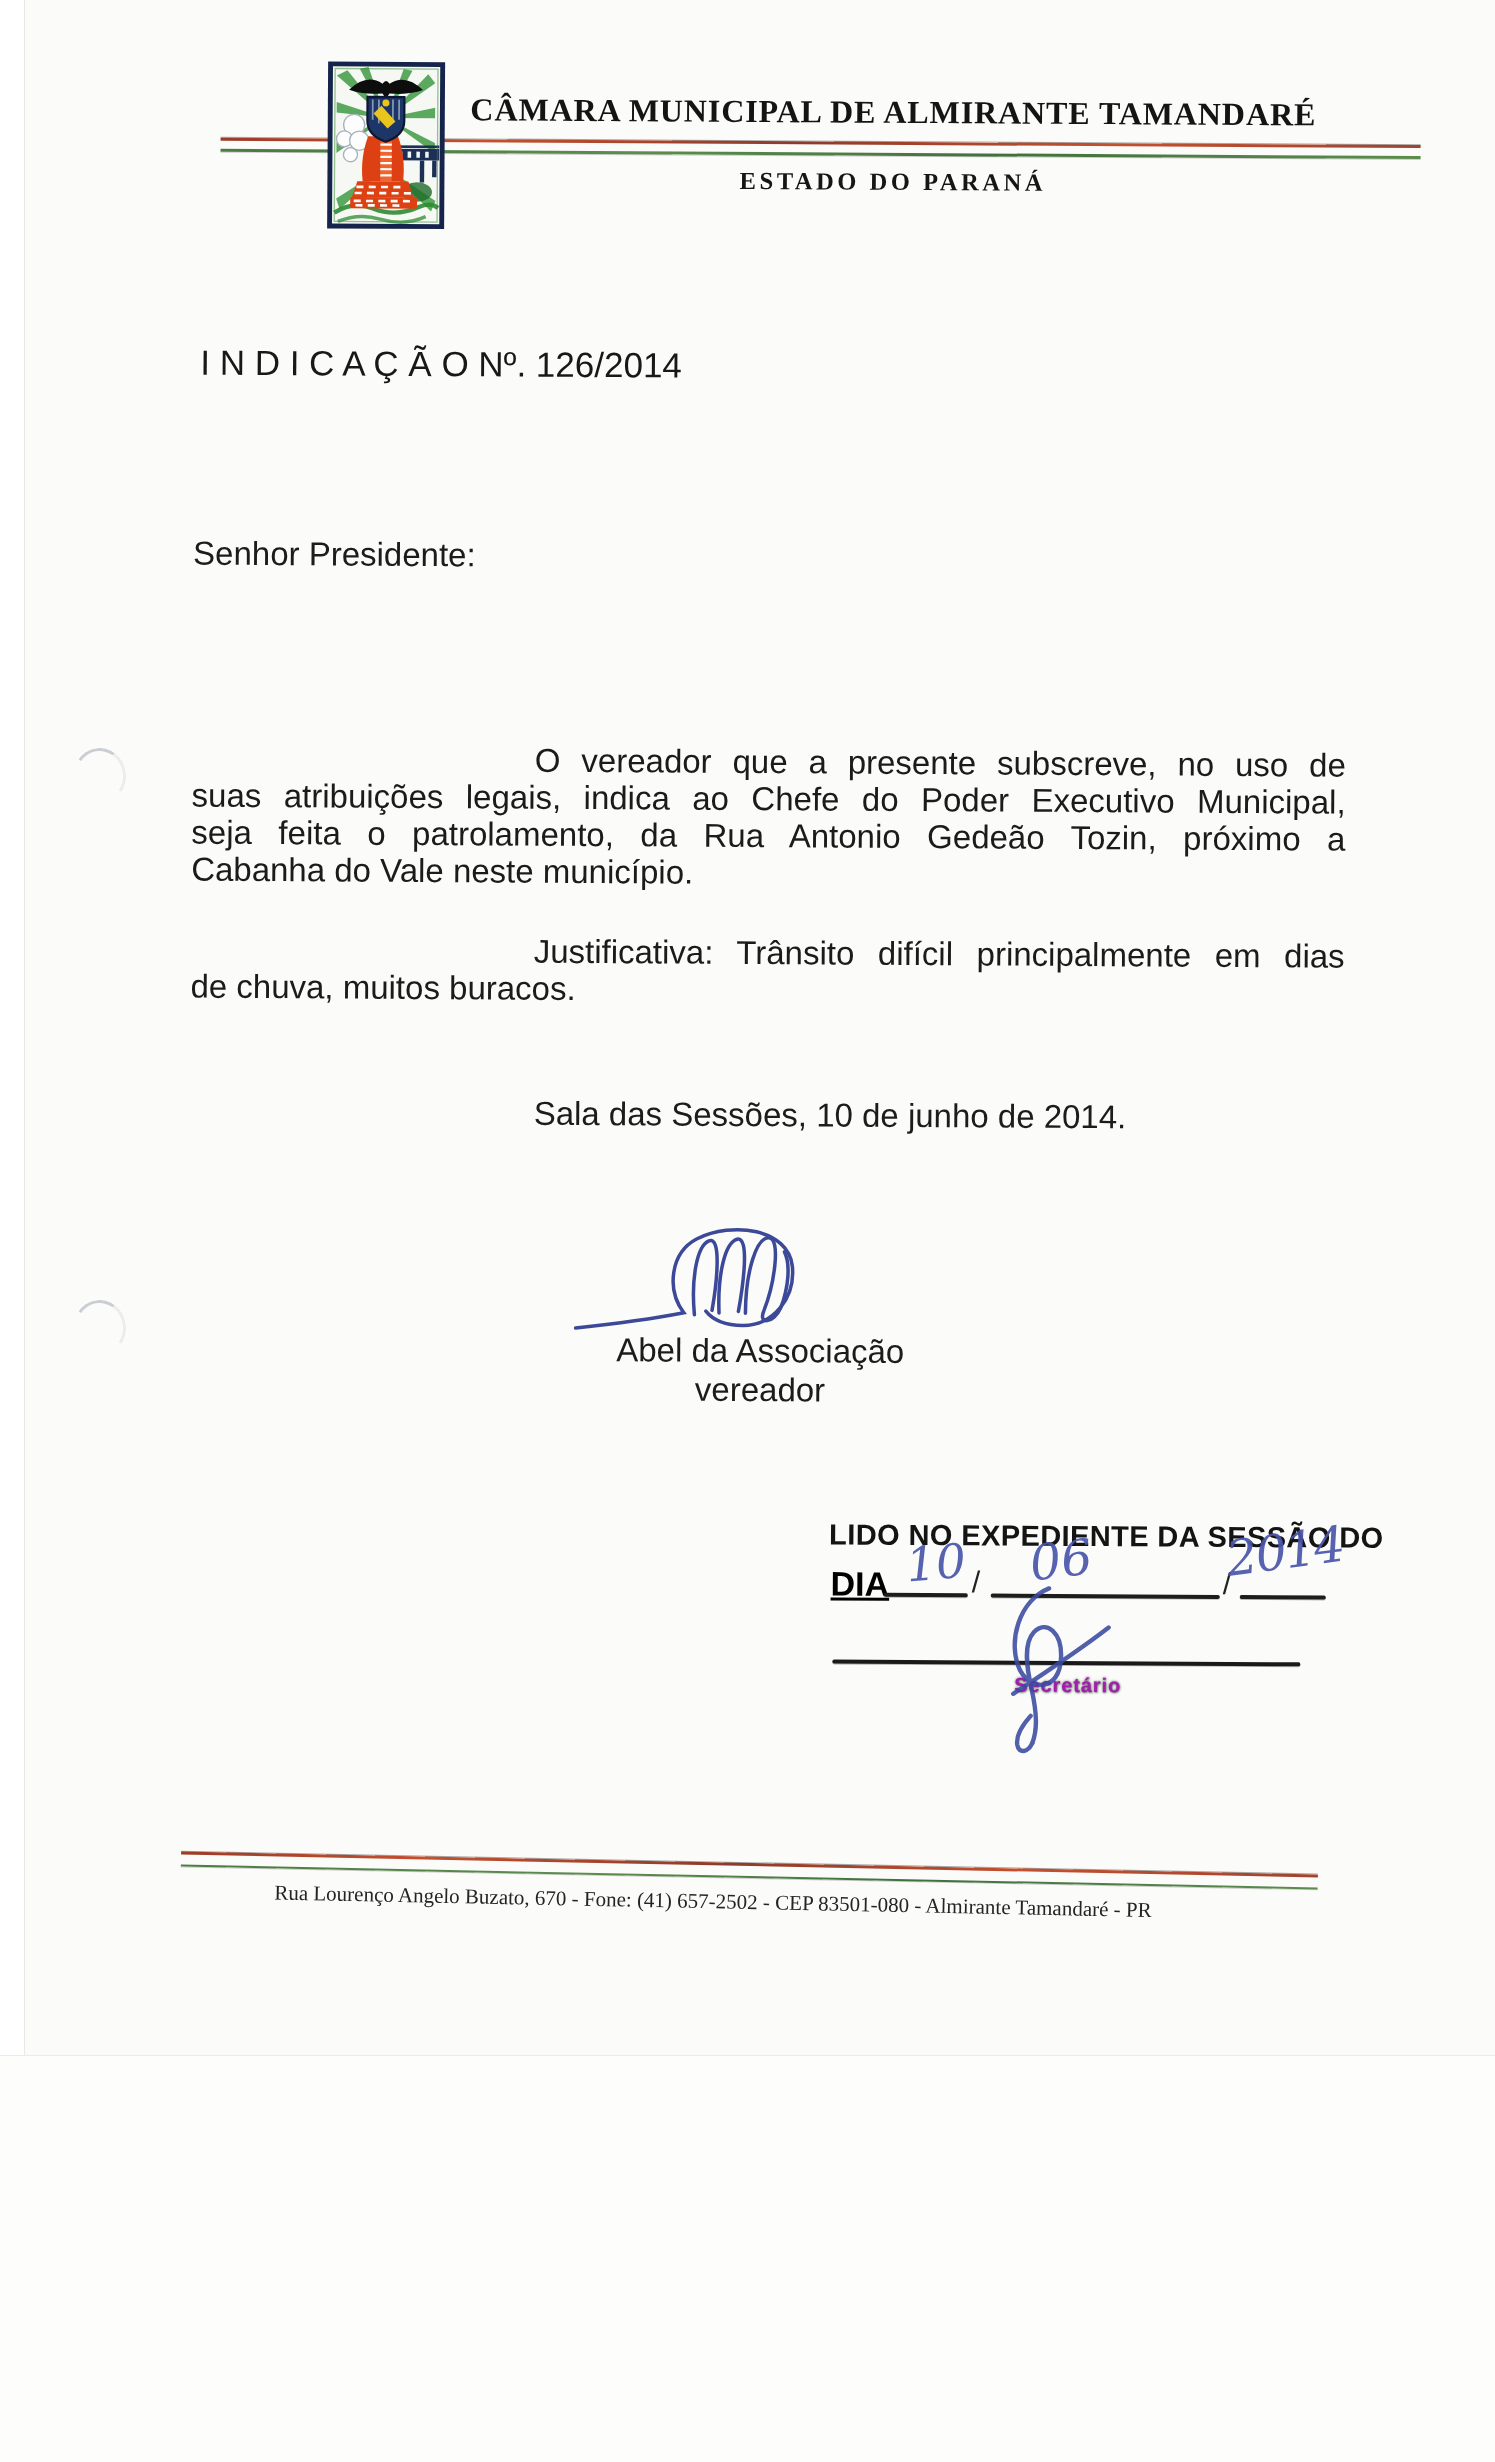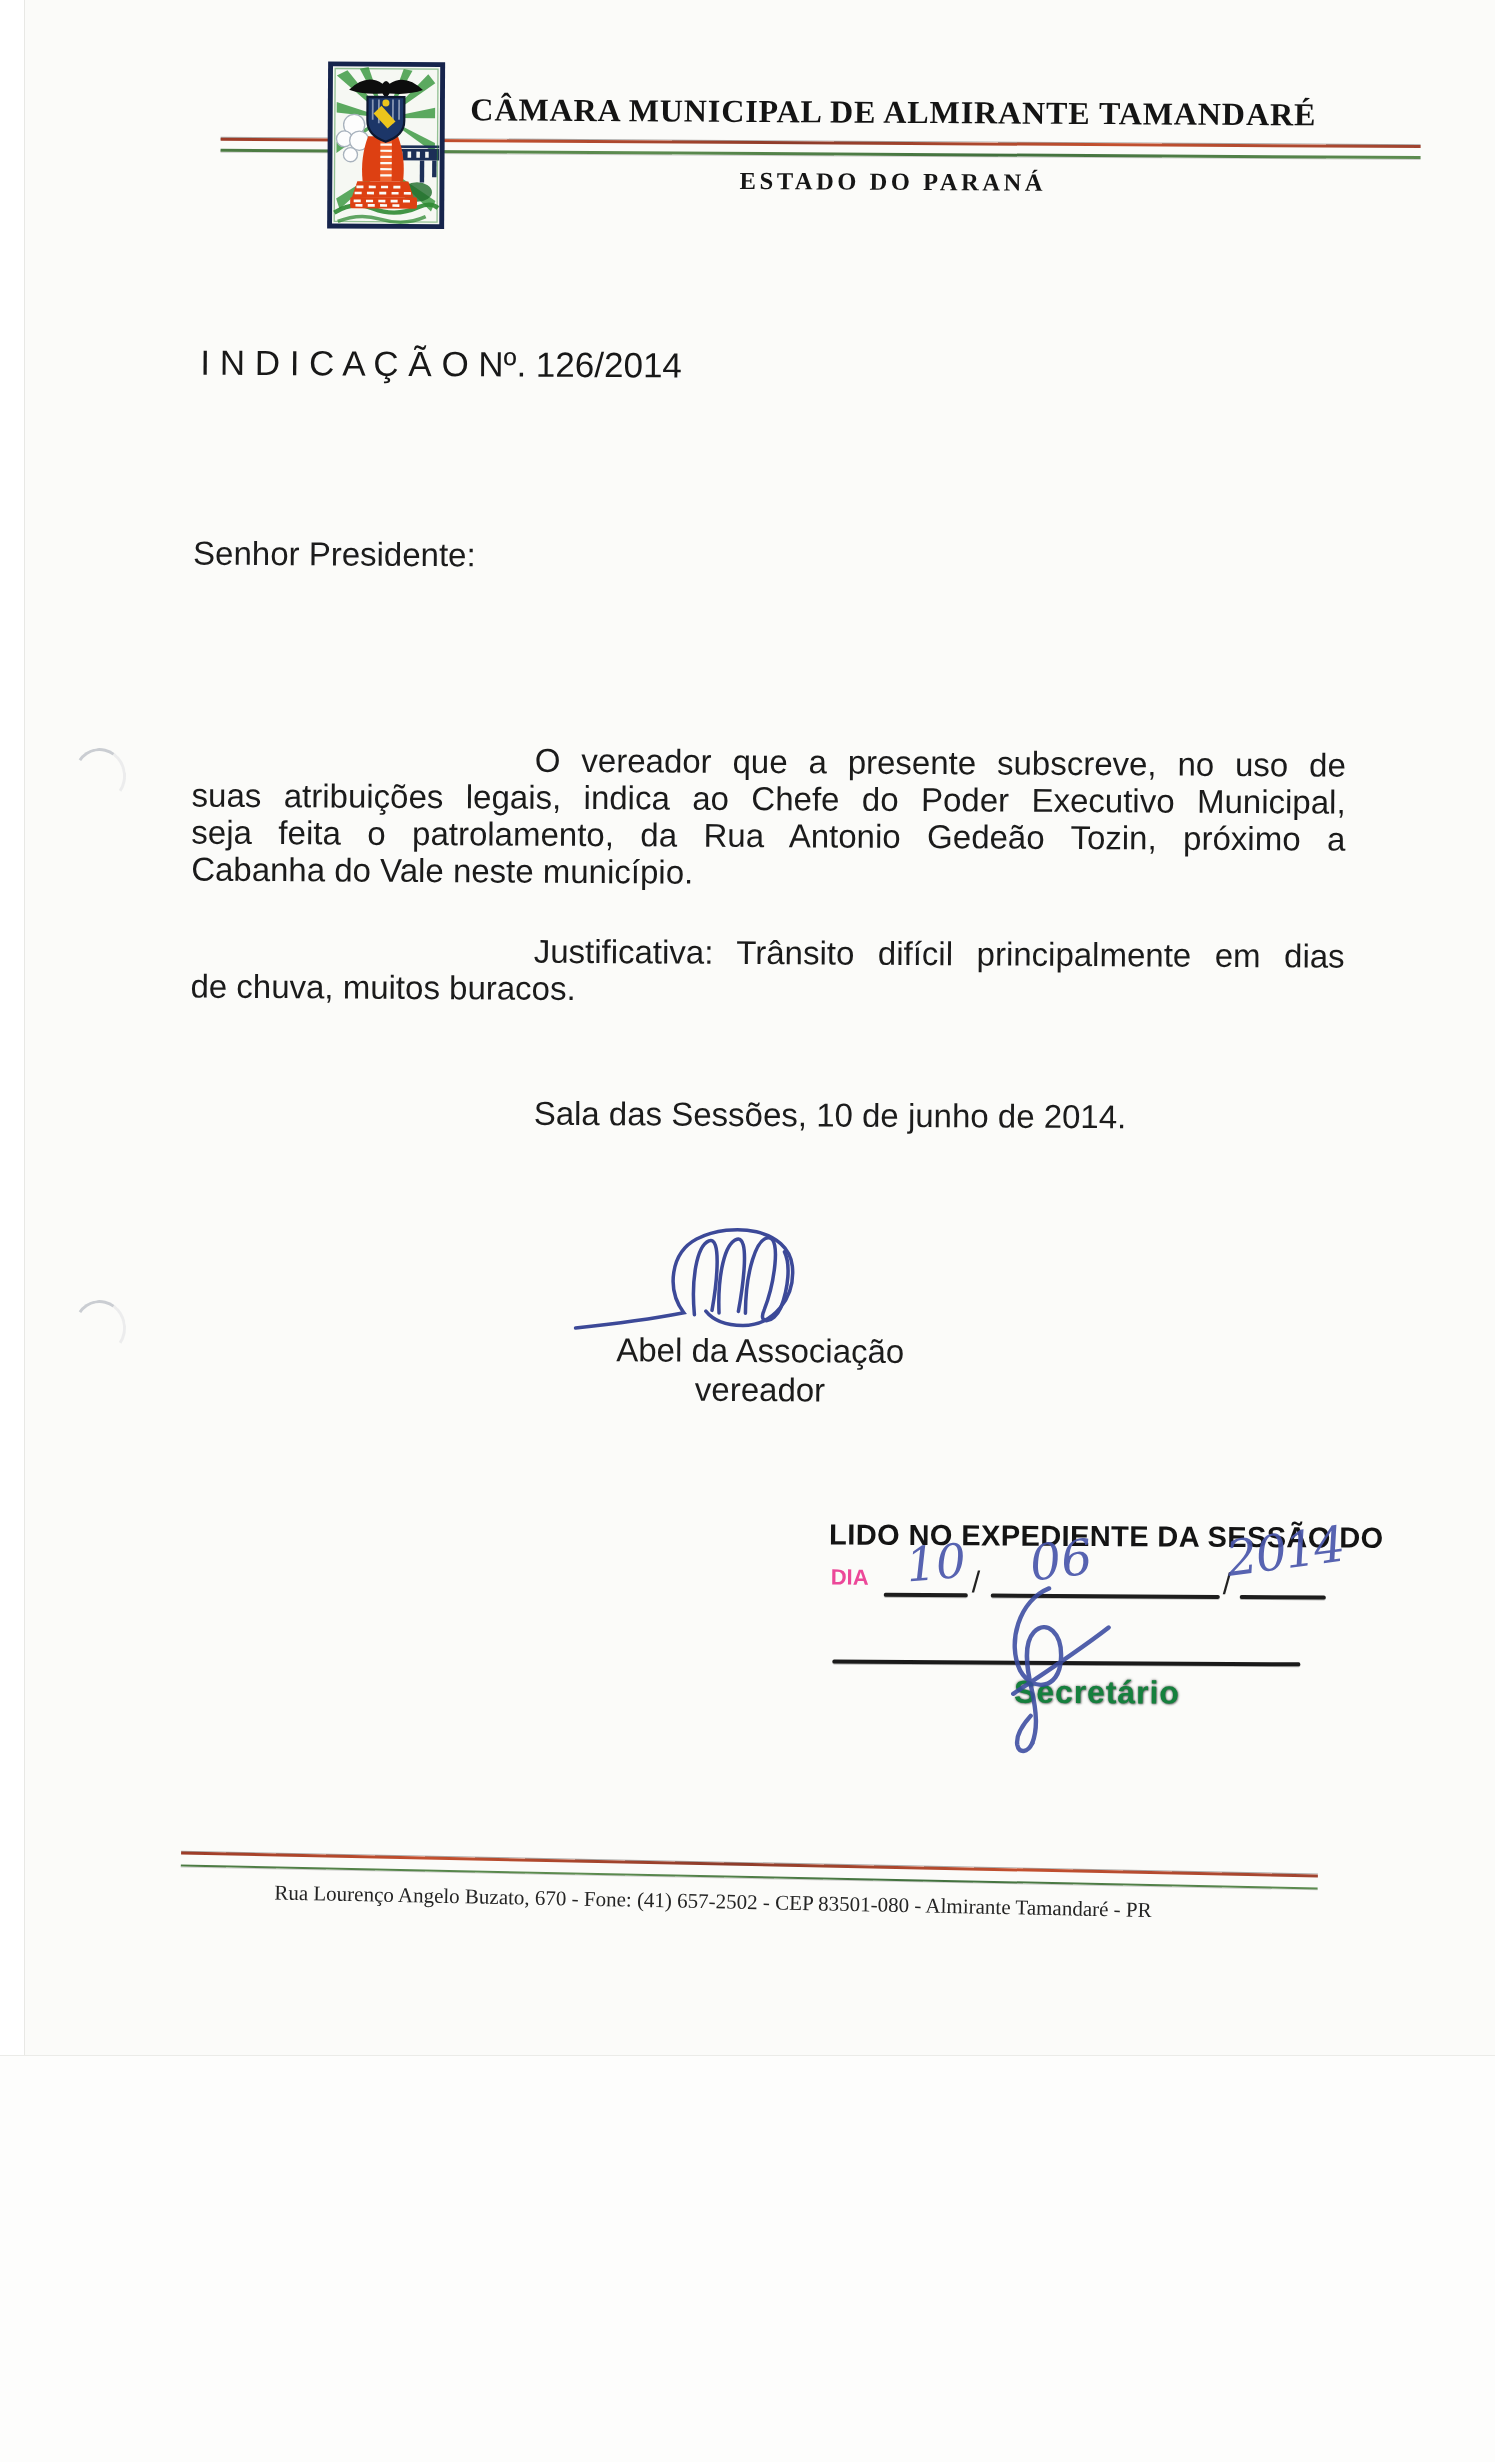--- a/index.html
+++ b/index.html
@@ -42,37 +42,37 @@
 
   .dateline { position:absolute; left:533px; top:1096px; font-size:33px; white-space:nowrap; }
 
   .abel-sig { position:absolute; left:563px; top:1227px; width:299px; height:132px; }
   .sig-block { position:absolute; left:563px; top:1331px; width:396px; text-align:center;
     font-size:33px; line-height:39px; }
 
   .stamp { position:absolute; left:831px; top:1518px; width:510px; height:378px; }
   .stamp-title { position:absolute; left:0; top:0; font-weight:bold; font-size:29px;
     letter-spacing:0.4px; color:#141414; white-space:nowrap; }
-  .dia-label { position:absolute; left:1.8px; top:46px; font-weight:bold; font-size:22px; color:#ec4899; }
+  .dia-label { position:absolute; left:1.8px; top:46px; font-weight:bold; font-size:34px; color:#000000;text-decoration:underline; }
   .u-line { position:absolute; top:74px; height:3.5px; background:#1d1d1d; border-radius:1.8px;
     box-shadow:0 0.9px 0 rgba(40,40,40,.3); }
   .u1 { left:55px;  width:84px; }
   .u2 { left:162px; width:229px; }
   .u3 { left:411px; width:86px; }
   .slash { position:absolute; top:46px; font-size:30px; color:#222; }
   .s1 { left:143px; } .s2 { left:394px; }
   .hand { position:absolute; font-family:"DejaVu Serif", serif; font-style:italic;
     color:#4a57ab; opacity:.92; }
   .hand-day   { left:77px;  top:16px; font-size:47px; transform:rotate(-5deg); }
   .hand-month { left:201px; top:12.3px; font-size:49px; transform:rotate(-7deg); }
   .hand-year  { left:397px; top:1.8px;  font-size:49px; transform:rotate(-8deg); letter-spacing:-1.8px; }
   .sig-hline { position:absolute; left:4.4px; top:141px; width:468px; height:3.5px; background:#1a1a1a;
     border-radius:1.8px; box-shadow:0 0.9px 0 rgba(50,50,50,.35); }
-  .secretary { position:absolute; left:186px; top:154px; font-weight:bold; font-size:32px;
-    color:#15803d; letter-spacing:0.9px;
+  .secretary { position:absolute; left:186px; top:154px; font-weight:bold; font-size:20px;
+    color:#a21caf; letter-spacing:0.9px;
     text-shadow:0 0 2.6px rgba(70,70,70,.9), 0.9px 0.9px 1.8px rgba(100,100,100,.55); }
   .sec-sig { position:absolute; left:148px; top:58px; width:155px; height:176px; }
 
   .footer { position:absolute; left:181px; top:1850px; width:1143px; height:79px;
     transform:rotate(.8deg); transform-origin:0 0; }
   .f-rule { position:absolute; left:4.4px; width:1137px; height:2.6px; }
   .f-red   { top:5.3px; }
   .f-green { top:17.6px; }
   .address { position:absolute; left:98px; top:32px; font-family:"Liberation Serif", serif;
     font-size:21px; color:#242424; white-space:nowrap; }

